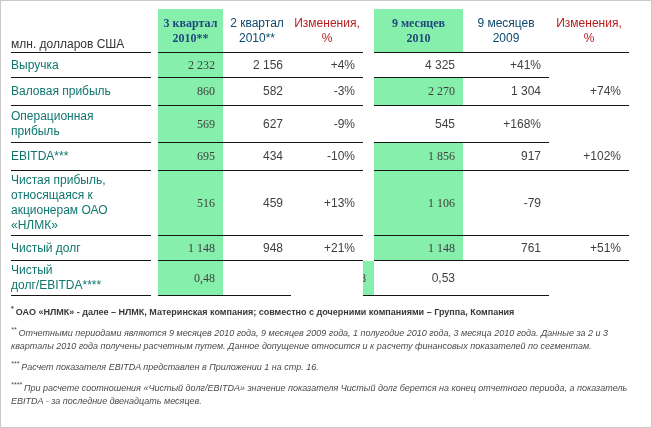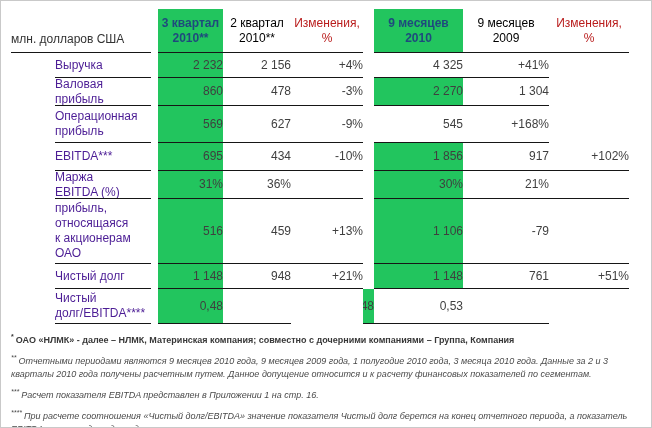--- a/index.html
+++ b/index.html
@@ -19,46 +19,45 @@
     grid-template-columns:140px 7px 65px 68px 72px 11px 89px 86px 80px;
   }
   .cell {
     display:flex;
     align-items:center;
     font-size:12px;
     line-height:15px;
     overflow:hidden;
   }
   .bb { border-bottom:1px solid #161616; }
-  .hl { background:#22c55e; }
+  .hl { background:#86efac;font-family:Liberation Serif, serif; }
   .gapcell { background:transparent; }
 
   .label-cell {
     justify-content:flex-start;
     padding-right:20px;
-    color:#4c1d95;
-    margin-left:44px;
+    color:#0f766e;
   }
   .num-cell {
     justify-content:flex-end;
+    padding-right:8px;
     color:#3f3f3f;
   }
 
   
   .header-row .cell { white-space:pre-line; text-align:center; justify-content:center; }
   .header-row .unit-cell {
     align-items:flex-end;
     justify-content:flex-start;
     text-align:left;
-    padding-bottom:5px;
     color:#333333;
     white-space:normal;
   }
   .hdr-strong { color:#1f497d; font-weight:bold; }
-  .hdr-blue   { color:#000000; }
+  .hdr-blue   { color:#0c4a6e; }
   .hdr-dark   { color:#b91c1c; }
 
   
   .footnotes { margin:10px 10px 0 10px; }
   .footnote { margin-bottom:8px; font-size:9px; line-height:13px; color:#4a4a4a; }
   .footnote.fn-bold { font-style:normal; font-weight:bold; color:#383838; font-size:9px; }
   .footnote.fn-italic { font-style:italic; }
   .footnote sup { font-size:7px; vertical-align:super; line-height:0; margin-right:2px; }
 </style>
 </head>
@@ -92,25 +91,26 @@
     <div class="cell num-cell bb">+4%</div>
     <div class="cell gapcell"></div>
     <div class="cell num-cell bb">4 325</div>
     <div class="cell num-cell bb">+41%</div>
   </div>
 
   <div class="grid-row" style="height:28px">
     <div class="cell label-cell bb">Валовая прибыль</div>
     <div class="cell gapcell"></div>
     <div class="cell num-cell hl bb">860</div>
-    <div class="cell num-cell bb">478</div>
+    <div class="cell num-cell bb">582</div>
     <div class="cell num-cell bb">-3%</div>
     <div class="cell gapcell"></div>
     <div class="cell num-cell hl bb">2 270</div>
     <div class="cell num-cell bb">1 304</div>
+    <div class="cell num-cell bb">+74%</div>
   </div>
 
   <div class="grid-row" style="height:37px">
     <div class="cell label-cell bb">Операционная прибыль</div>
     <div class="cell gapcell"></div>
     <div class="cell num-cell hl bb">569</div>
     <div class="cell num-cell bb">627</div>
     <div class="cell num-cell bb">-9%</div>
     <div class="cell gapcell"></div>
     <div class="cell num-cell bb">545</div>
@@ -122,31 +122,20 @@
     <div class="cell gapcell"></div>
     <div class="cell num-cell hl bb">695</div>
     <div class="cell num-cell bb">434</div>
     <div class="cell num-cell bb">-10%</div>
     <div class="cell gapcell"></div>
     <div class="cell num-cell hl bb">1 856</div>
     <div class="cell num-cell bb">917</div>
     <div class="cell num-cell bb">+102%</div>
   </div>
 
-  <div class="grid-row" style="height:28px">
-    <div class="cell label-cell bb">Маржа EBITDA (%)</div>
-    <div class="cell gapcell"></div>
-    <div class="cell num-cell hl bb">31%</div>
-    <div class="cell num-cell bb">36%</div>
-    <div class="cell num-cell bb"></div>
-    <div class="cell gapcell"></div>
-    <div class="cell num-cell hl bb">30%</div>
-    <div class="cell num-cell bb">21%</div>
-    <div class="cell num-cell bb"></div>
-  </div>
 
   <div class="grid-row" style="height:65px">
     <div class="cell label-cell bb">Чистая прибыль, относящаяся к акционерам ОАО «НЛМК»</div>
     <div class="cell gapcell"></div>
     <div class="cell num-cell hl bb">516</div>
     <div class="cell num-cell bb">459</div>
     <div class="cell num-cell bb">+13%</div>
     <div class="cell gapcell"></div>
     <div class="cell num-cell hl bb">1 106</div>
     <div class="cell num-cell bb">-79</div>

